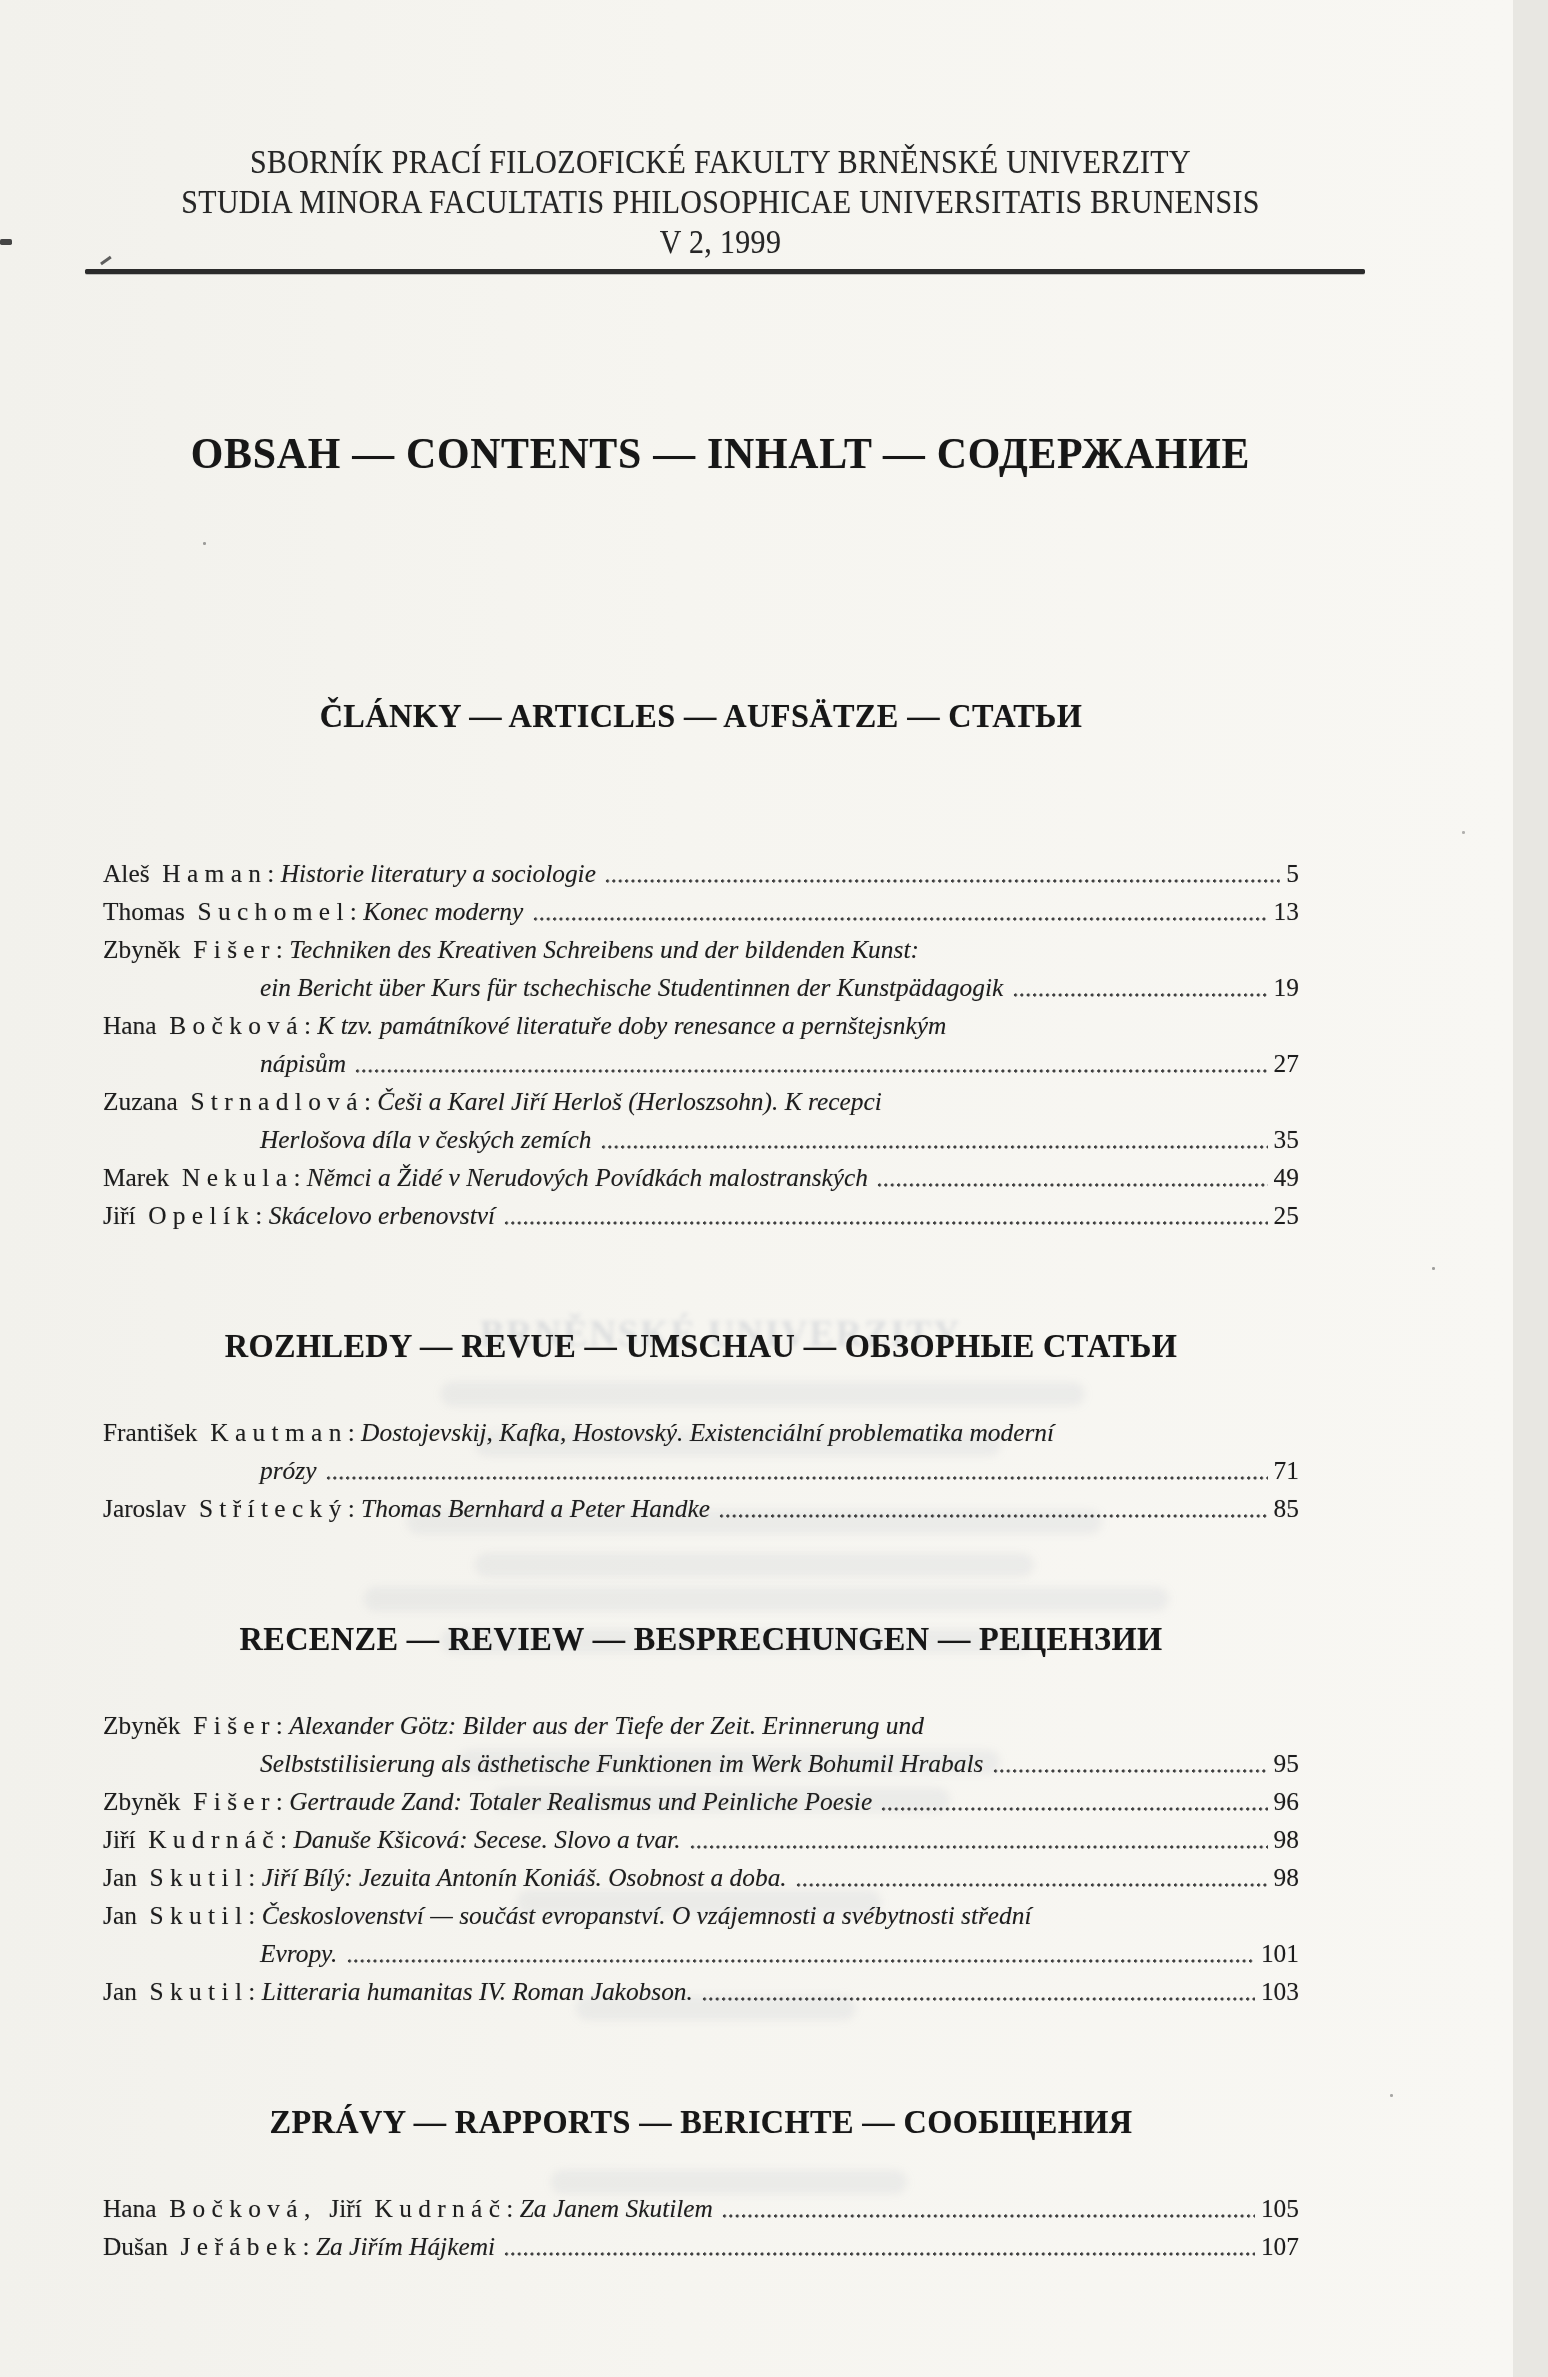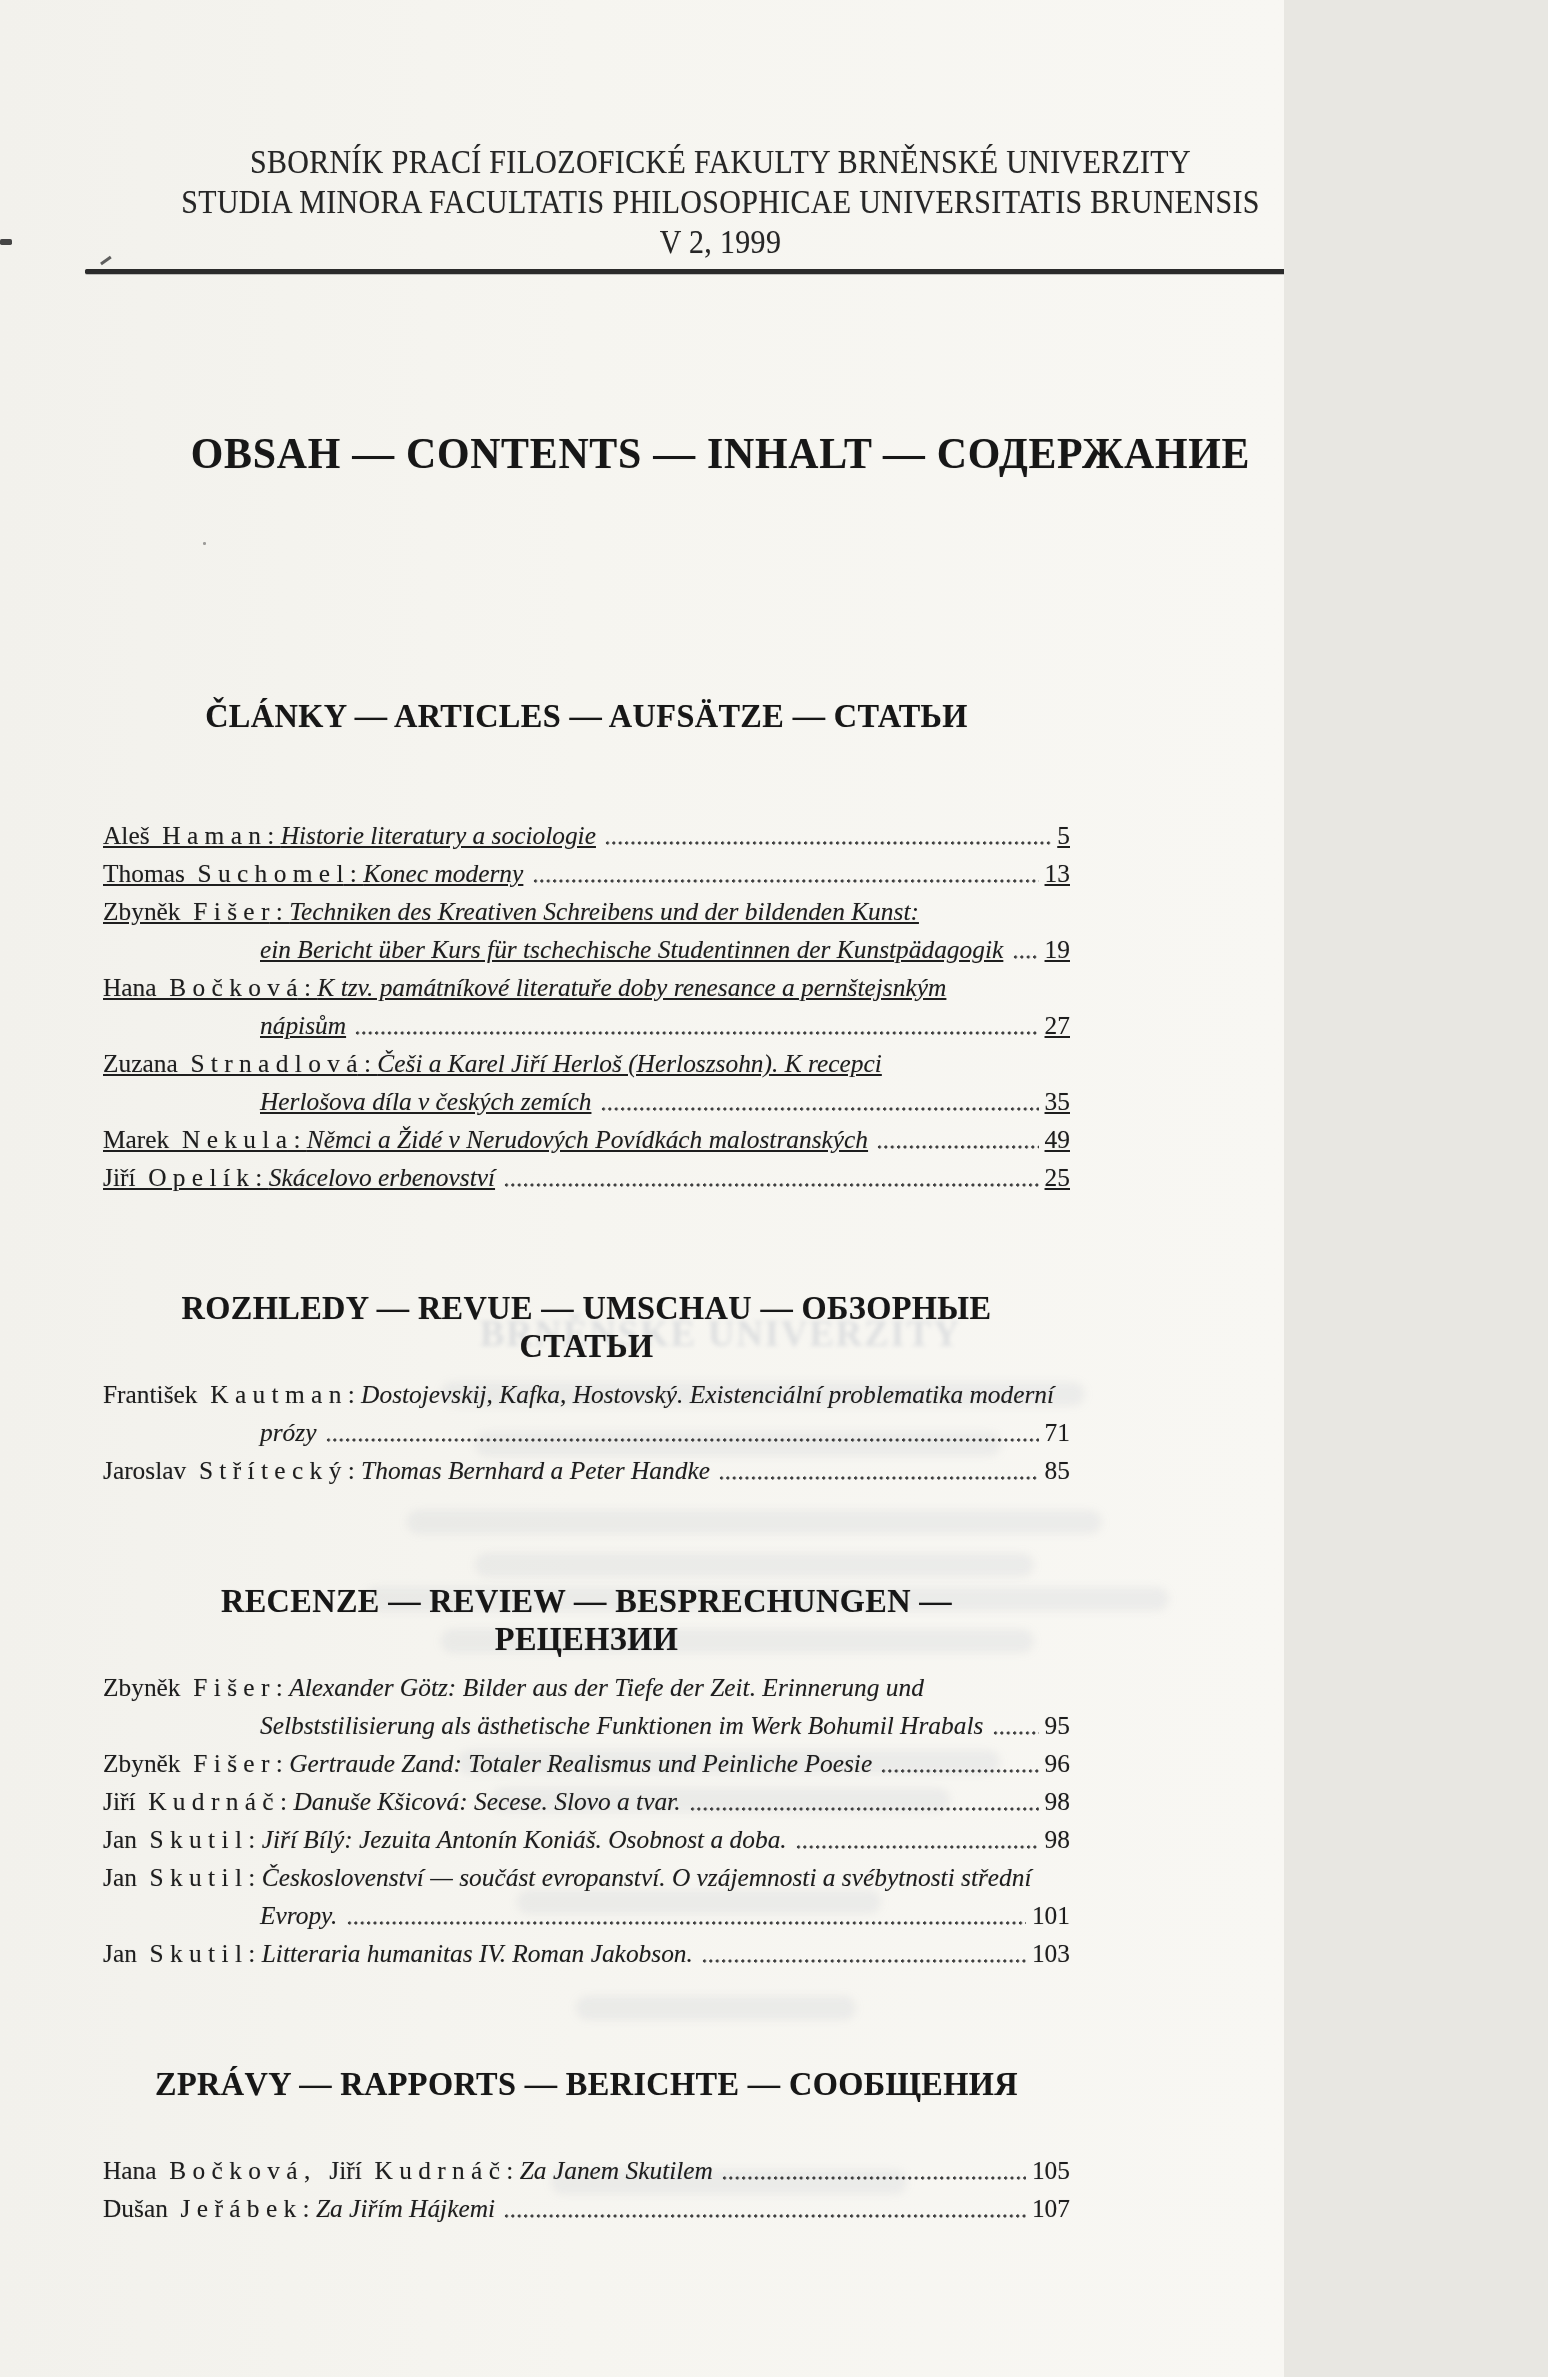--- a/index.html
+++ b/index.html
@@ -1,18 +1,18 @@
 <!DOCTYPE html>
 <html style="font-size:13.6px"><head>
 <meta charset="utf-8">
 <style>
   html,body{margin:0;padding:0;background:#e8e7e2;}
   .page{
     position:relative;
-    width:1284px;height:2377px;
+    width:1513px;height:2377px;
     background:linear-gradient(90deg,#f2f1ec 0%,#f6f5f0 45%,#f8f7f3 100%);
     font-family:"Liberation Serif","DejaVu Serif",serif;
     color:#1e1e1e;
     overflow:hidden;
   }
   .txt{ text-shadow:0 0 0.8px rgba(40,40,40,.35); }
 
   
   .hdr{
     position:absolute;top:142px;left:89px;width:1263px;
@@ -45,21 +45,21 @@
   }
   .sec-heading{
     text-align:center;font-size:34px;font-weight:bold;color:#171717;
     height:38px;line-height:38px;
     transform:scaleX(.95);transform-origin:50% 50%;
     letter-spacing:0.4px;
     margin-top:93px;
   }
   .section:first-child .sec-heading{margin-top:27px;}
   .entries{margin-top:48px;}
-  .section:first-child .entries{margin-top:81px;text-decoration:underline;}
+  .section:first-child .entries{margin-top:119px;}
   .line{display:flex;align-items:baseline;height:38px;line-height:38px;}
   .line2{padding-left:157px;}
   .author,.sep,.pnum{white-space:pre;}
   .titl,.titl2{font-style:italic;white-space:pre;}
   .dots{
     flex:1 1 auto;min-width:20.3px;height:6px;align-self:flex-end;
     margin:0 6px 7.6px 9.3px;
     background-image:radial-gradient(circle at 2.5px 3px,#3f3f3f 1.4px,rgba(0,0,0,0) 1.8px);
     background-size:6.4px 6px;background-repeat:repeat-x;
   }

